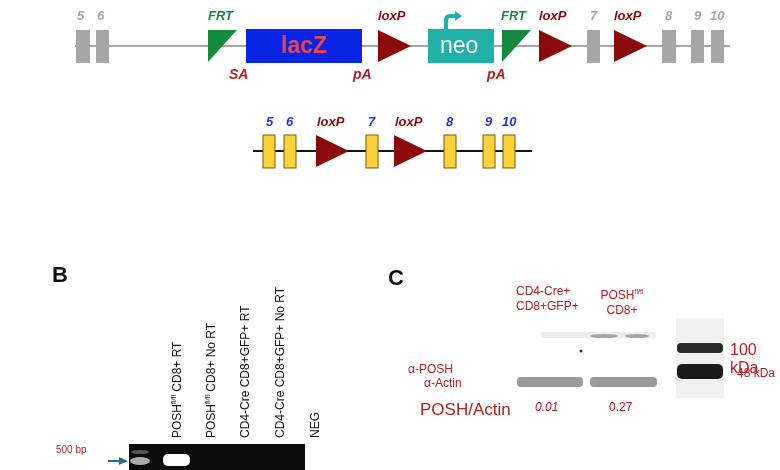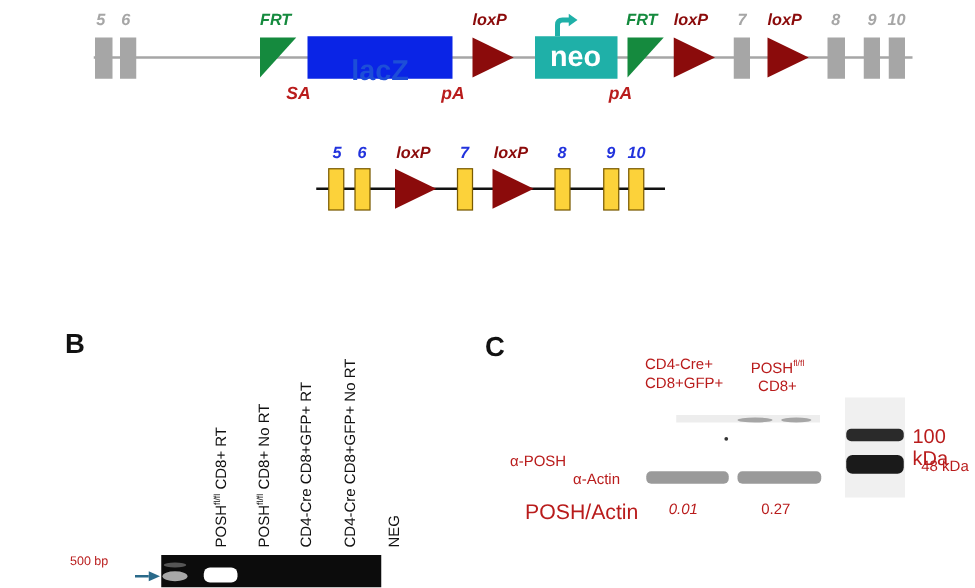--- a/index.html
+++ b/index.html
@@ -65,24 +65,24 @@
     <rect x="676" y="318" width="48" height="80" fill="#f0f0f0"></rect>
     <rect x="677" y="343" width="46" height="10" rx="4" fill="#2a2a2a"></rect>
     <rect x="677" y="364" width="46" height="15" rx="5" fill="#1a1a1a"></rect>
   </g>
 </svg>
 
 <div class="lbl it" style="left:77px;top:8px;font-size:13px;color:#a6a6a6;">5</div>
 <div class="lbl it" style="left:97px;top:8px;font-size:13px;color:#a6a6a6;">6</div>
 <div class="lbl it" style="left:208px;top:8px;font-size:13px;color:#158a3e;">FRT</div>
 <div class="lbl it" style="left:229px;top:66px;font-size:14px;">SA</div>
-<div class="lbl" style="left:281px;top:43px;font-size:23px;font-weight:bold;color:#1d4ed8;">lacZ</div>
+<div class="lbl" style="left:281px;top:32px;font-size:23px;font-weight:bold;color:#ef4444;">lacZ</div>
 <div class="lbl it" style="left:353px;top:66px;font-size:14px;">pA</div>
 <div class="lbl it" style="left:378px;top:8px;font-size:13px;color:#8b0b0b;">loxP</div>
-<div class="lbl" style="left:440px;top:32px;font-size:23px;font-weight:bold;color:#fff;">neo</div>
+<div class="lbl" style="left:440px;top:32px;font-size:23px;font-weight:normal;color:#fff;">neo</div>
 <div class="lbl it" style="left:501px;top:8px;font-size:13px;color:#158a3e;">FRT</div>
 <div class="lbl it" style="left:487px;top:66px;font-size:14px;">pA</div>
 <div class="lbl it" style="left:539px;top:8px;font-size:13px;color:#8b0b0b;">loxP</div>
 <div class="lbl it" style="left:590px;top:8px;font-size:13px;color:#a6a6a6;">7</div>
 <div class="lbl it" style="left:614px;top:8px;font-size:13px;color:#8b0b0b;">loxP</div>
 <div class="lbl it" style="left:665px;top:8px;font-size:13px;color:#a6a6a6;">8</div>
 <div class="lbl it" style="left:694px;top:8px;font-size:13px;color:#a6a6a6;">9</div>
 <div class="lbl it" style="left:710px;top:8px;font-size:13px;color:#a6a6a6;">10</div>
 
 <div class="lbl it" style="left:266px;top:114px;font-size:13px;color:#2233dd;">5</div>
@@ -105,18 +105,18 @@
 <div class="panel" style="left:388px;top:265px;">C</div>
 <div class="lbl" style="left:516px;top:284px;width:80px;text-align:left;font-size:12px;line-height:15px;">
     <div>CD4-Cre+</div>
     <div>CD8+GFP+</div>
   </div>
 <div class="lbl" style="left:592px;top:284px;width:60px;text-align:center;font-size:12px;line-height:15px;">
     <div><span>POSH</span><sup style="font-size:7px">fl/fl</sup></div>
     <div>CD8+</div>
   </div>
 <div class="lbl" style="left:408px;top:328px;width:72px;text-align:left;font-size:12px;margin-top:34px;">α-POSH</div>
-<div class="lbl" style="left:424px;top:376px;width:72px;text-align:right;font-size:12px;">α-Actin</div>
+<div class="lbl" style="left:424px;top:376px;width:72px;font-size:12px;">α-Actin</div>
 <div class="lbl" style="left:420px;top:400px;font-size:17px;">POSH/Actin</div>
 <div class="lbl" style="left:535px;top:400px;font-size:12px;font-style:italic;">0.01</div>
 <div class="lbl" style="left:609px;top:400px;font-size:12px;">0.27</div>
 <div class="lbl" style="left:730px;top:341px;font-size:16px;">100 kDa</div>
 <div class="lbl" style="left:737px;top:366px;font-size:12px;">48 kDa</div>
 
 </body></html>

